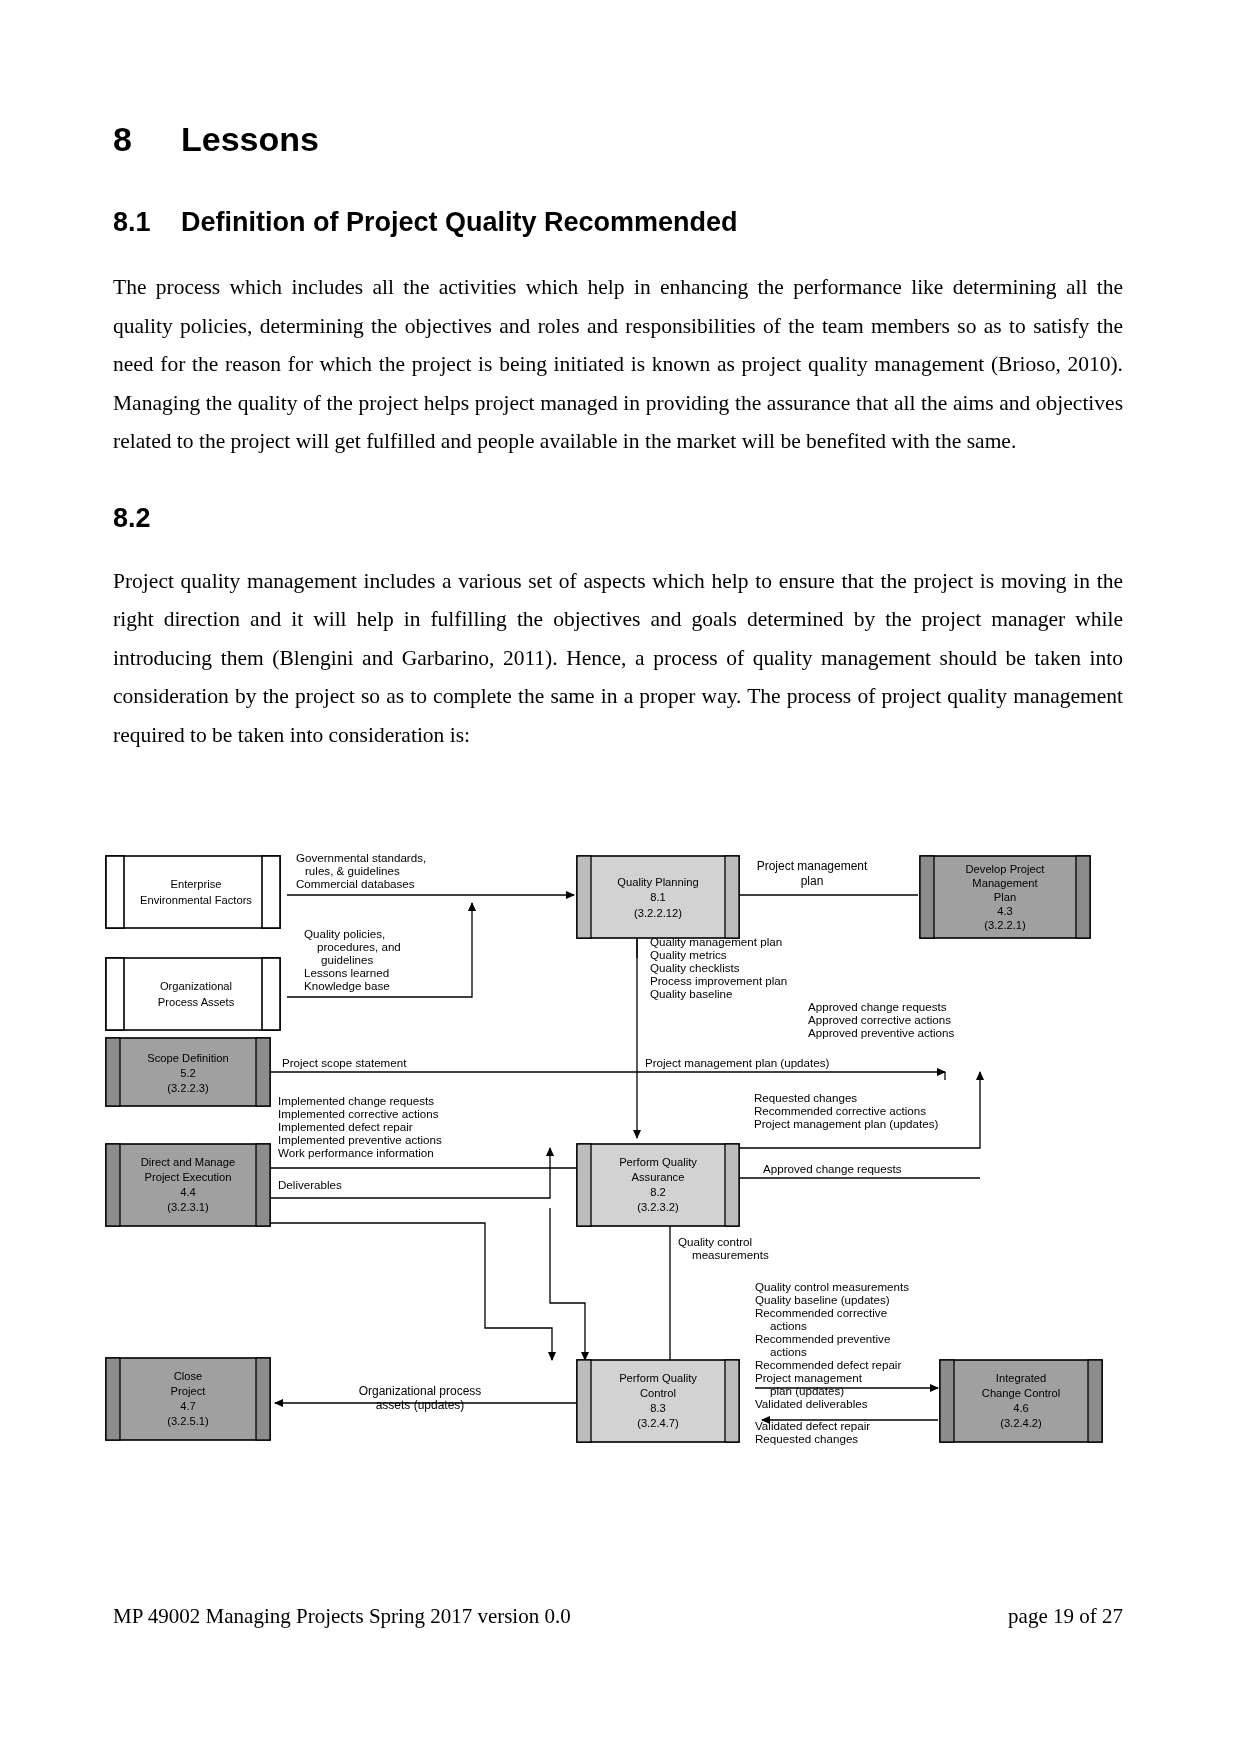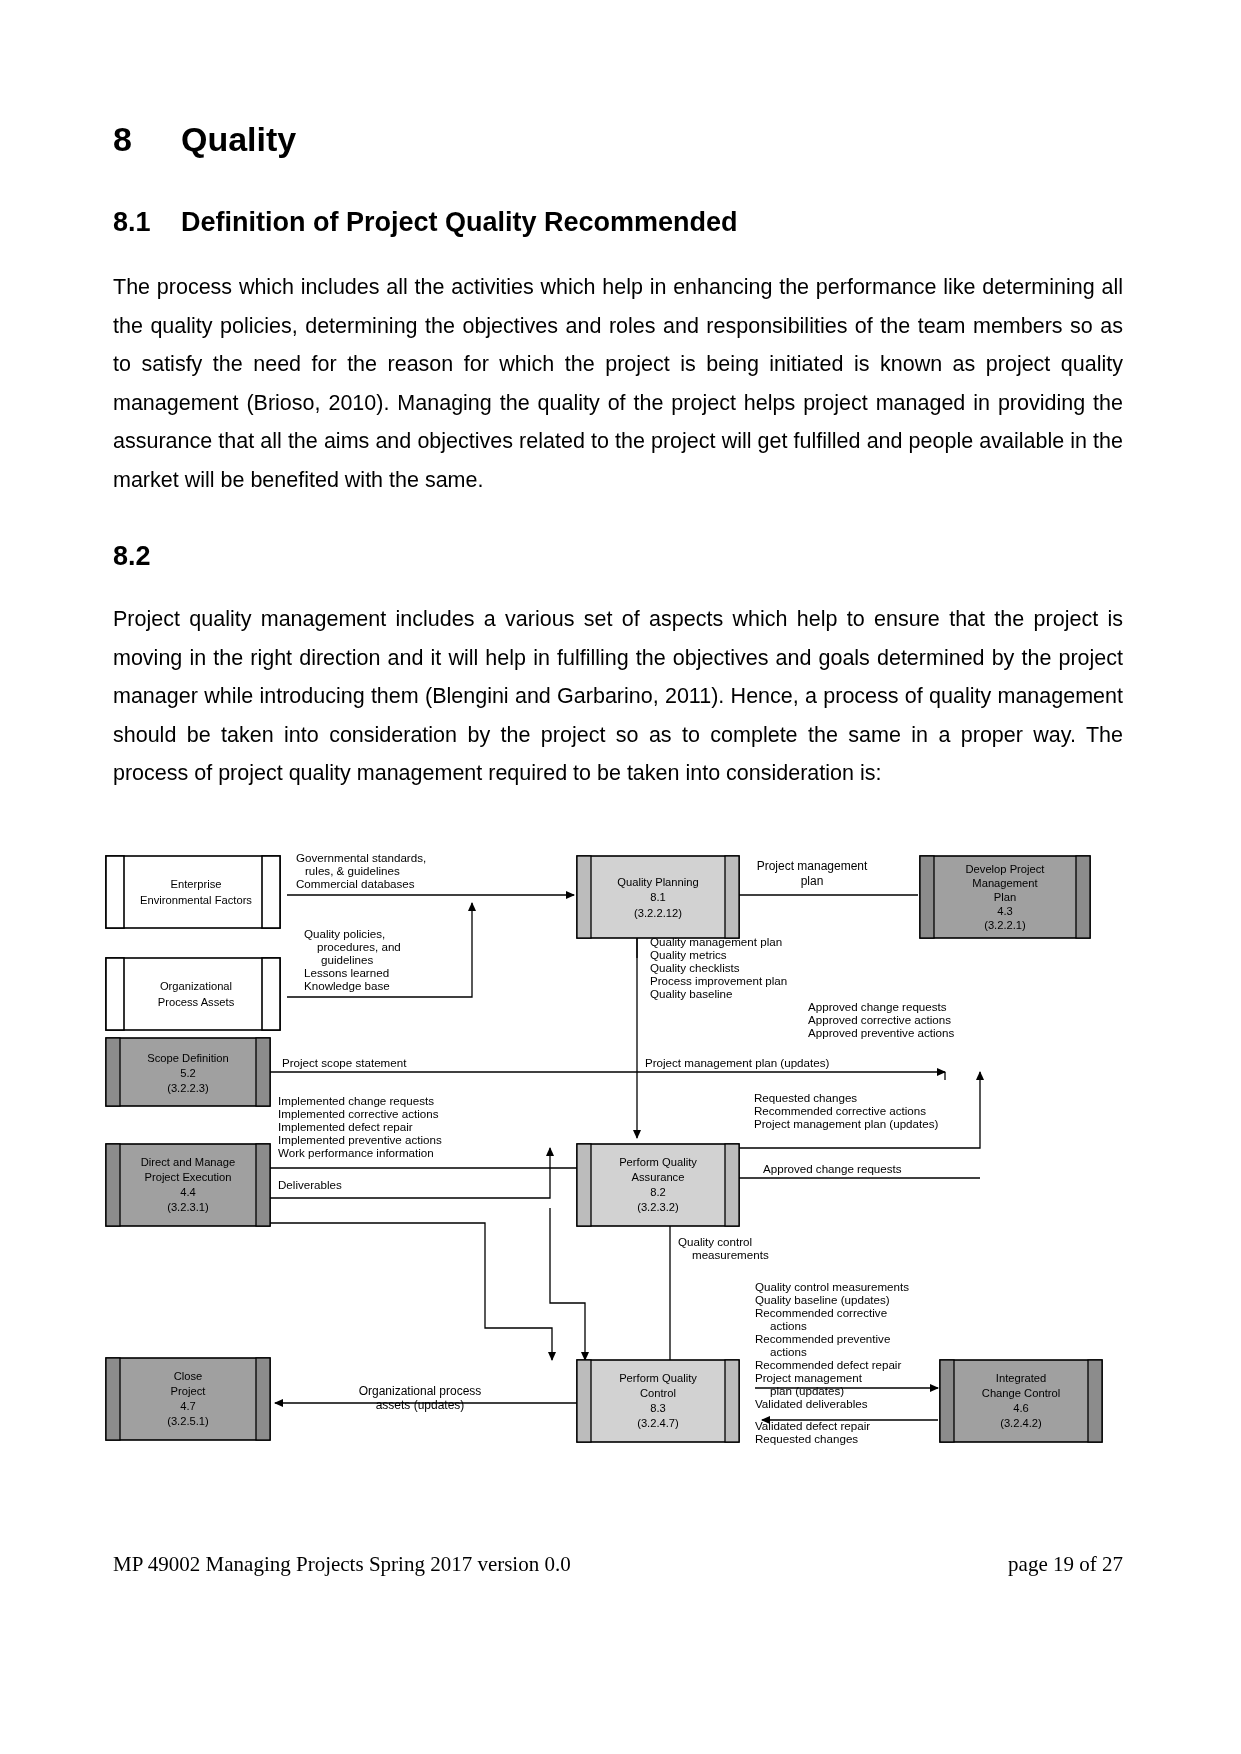--- a/index.html
+++ b/index.html
@@ -43,38 +43,38 @@
     font-family: "Liberation Sans", sans-serif;
     font-size: 27px;
     font-weight: bold;
     margin: 0;
     padding: 0;
     display: flex;
   }
   h2.sub .num { width: 68px; flex: none; }
 
   p.body {
-    font-family: Liberation Sans, sans-serif;
+    font-family: Liberation Serif, serif;
     font-size: 21.5px;
     line-height: 38.5px;
     text-align: justify;
     margin: 0;
     padding: 0;
   }
 
   .gap-a { height: 48px; }
   .gap-b { height: 30px; }
   .gap-c { height: 42px; }
   .gap-d { height: 28px; }
 
   
   .footer {
     position: absolute;
     left: 113px;
-    top: 1552px;
+    top: 1604px;
     width: 1010px;
     font-family: "Liberation Serif", serif;
     font-size: 21px;
     display: flex;
     justify-content: space-between;
     gap: 24px;
   }
 
   
   .diagram {
@@ -106,21 +106,21 @@
 </style>
 </head>
 <body>
 
 <div class="page">
 
   <div class="content">
 
     <h1 class="sec">
       <span class="num">8</span>
-      <span>Quality</span>
+      <span>Lessons</span>
     </h1>
 
     <div class="gap-a"></div>
 
     <h2 class="sub">
       <span class="num">8.1</span>
       <span>Definition of Project Quality Recommended</span>
     </h2>
 
     <div class="gap-b"></div>

